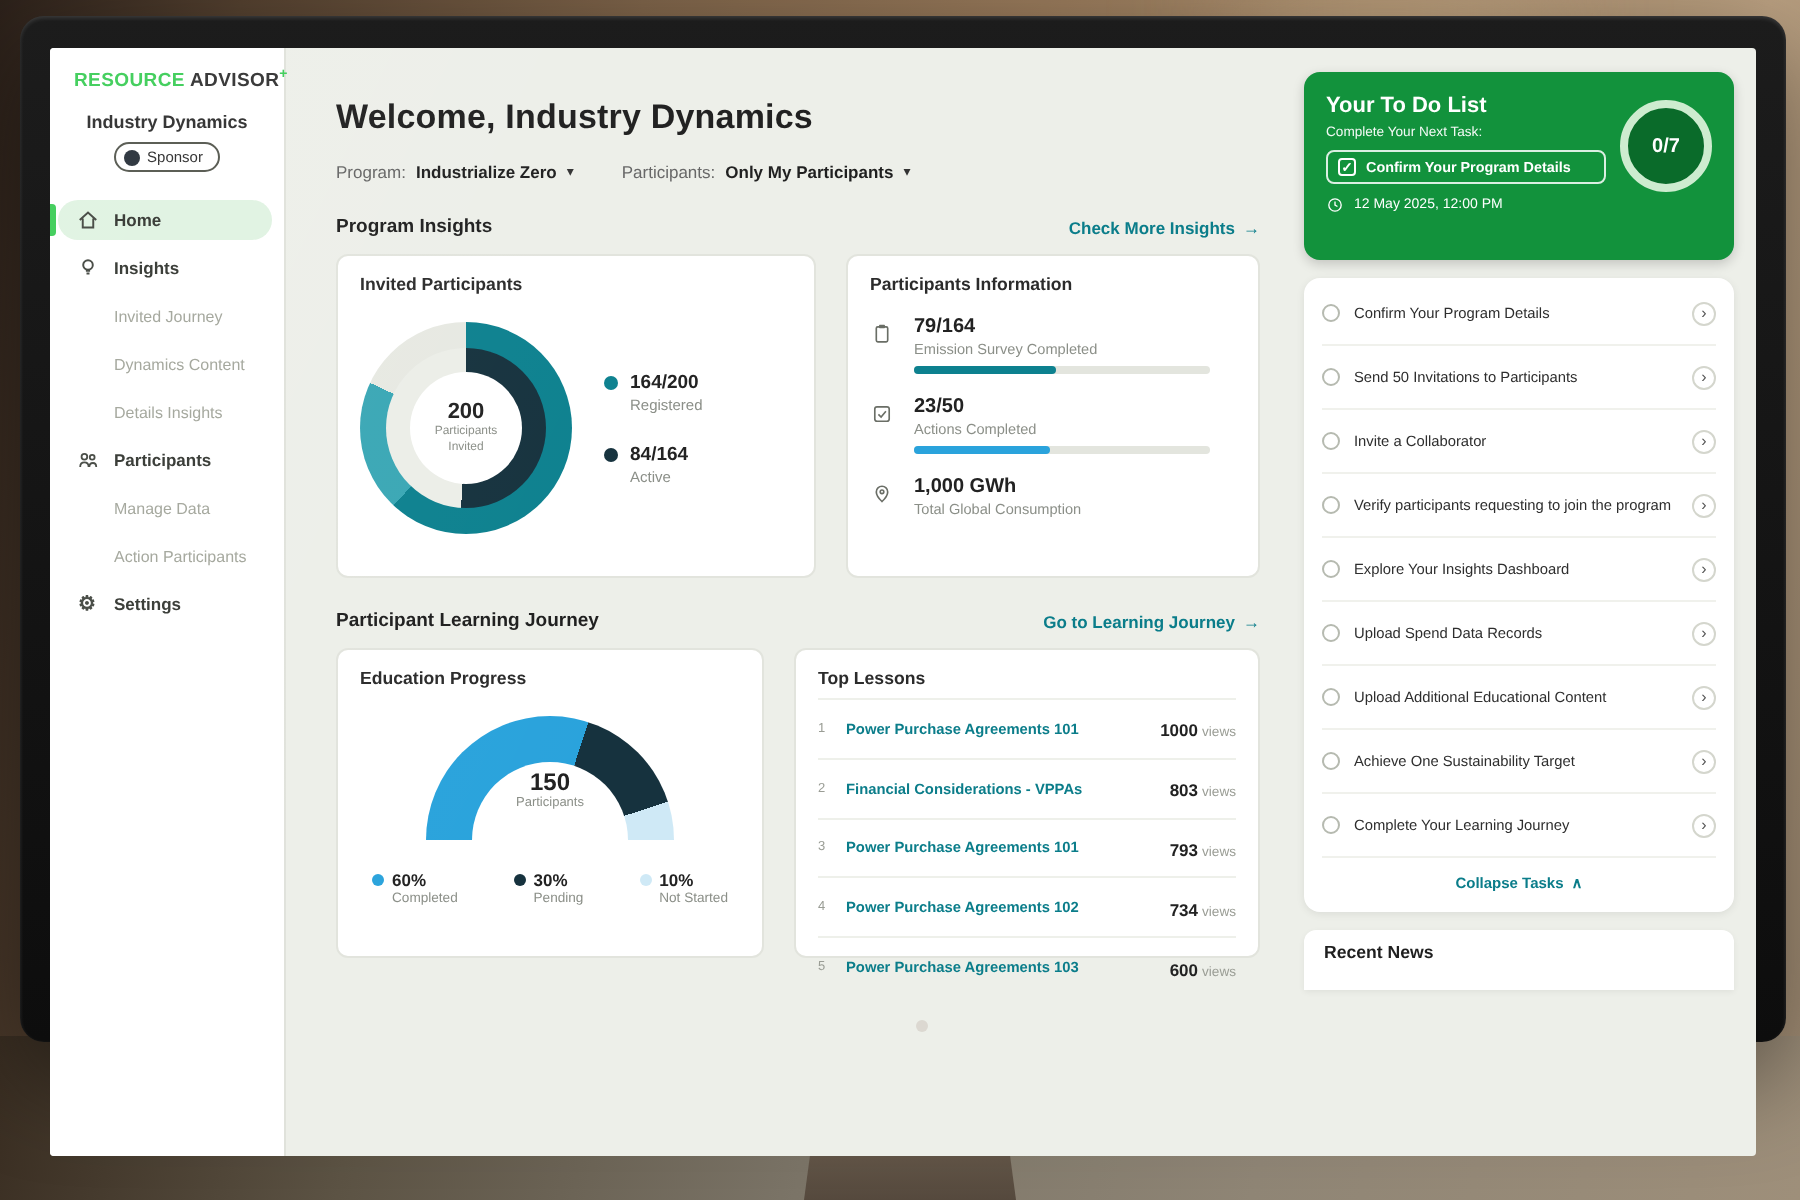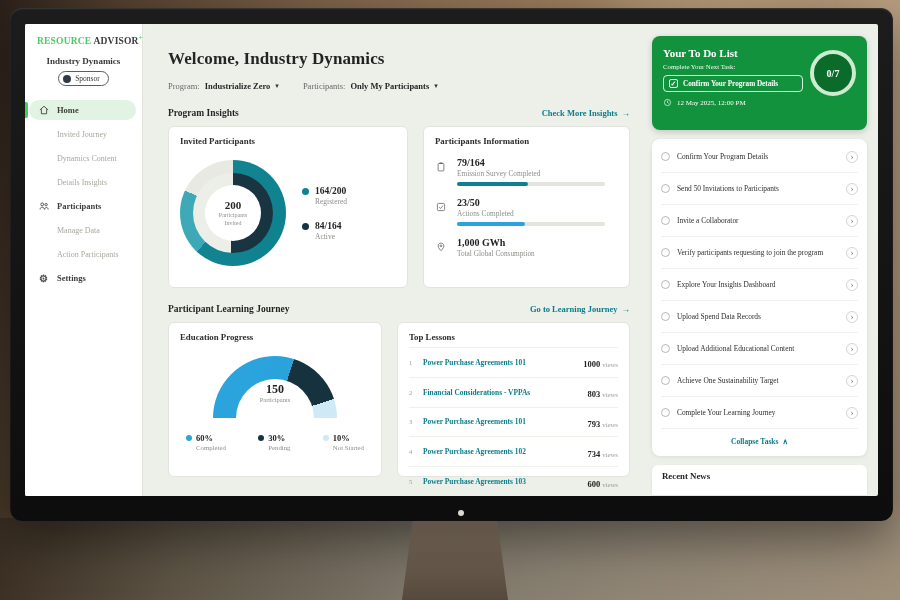--- a/index.html
+++ b/index.html
@@ -15,21 +15,21 @@
     background:linear-gradient(100deg,#3a2e22 0%,#5c5344 20%,#7b7467 45%,#8f8575 70%,#9e8f7a 100%); }
   .stand { position:absolute; left:402px; top:521px; width:106px; height:79px;
     background:linear-gradient(180deg,#93826f,#6f6152 45%,#55493d);
     clip-path:polygon(10% 0,90% 0,100% 100%,0% 100%); }
 
   
   .monitor { position:absolute; left:10px; top:8px; width:883px; height:513px;
     background:linear-gradient(180deg,#1c1c1c,#0d0d0d); border-radius:12px;
     box-shadow:0 18px 50px rgba(0,0,0,.45), inset 0 1px 2px rgba(255,255,255,.14); }
   .led { position:absolute; left:448px; bottom:5px; width:6px; height:6px; border-radius:50%; background:#dcd8d1; }
-  .screen { position:absolute; left:15px; top:16px; width:853px; height:472px; background:#edefe9; border-radius:2px; overflow:hidden;font-family:Liberation Serif, serif; }
+  .screen { position:absolute; left:15px; top:16px; width:853px; height:554px; background:#edefe9; border-radius:2px; overflow:hidden; }
   .screen::after { content:''; position:absolute; inset:0; pointer-events:none;
     background:linear-gradient(115deg,rgba(255,255,255,.05),rgba(0,0,0,0) 40%); }
 
   
   .sidebar { position:absolute; left:0; top:0; width:118px; height:100%; background:#fff; border-right:1px solid #e0e2db; padding-top:10px; }
   .logo { padding-left:12px; font-size:9.5px; font-weight:bold; letter-spacing:.2px; white-space:nowrap; }
   .logo .p1 { color:#3dcd58; } .logo .p2 { color:#333; }
   .logo .plus { color:#3dcd58; font-size:7px; vertical-align:super; }
   .org { text-align:center; font-size:9px; font-weight:bold; color:#2f2f2f; margin-top:10px; }
   .sponsor { width:max-content; margin:5px auto 0; display:flex; align-items:center; gap:4px;
@@ -161,20 +161,29 @@
 
       <nav class="nav">
         <div class="nav-row active">
           <span class="ic">
               <svg viewBox="0 0 16 16" fill="none" stroke="currentColor" stroke-width="1.3">
                 <path d="M2.5 8 8 3l5.5 5M4.5 7v6h7V7"></path>
               </svg>
             </span>
           <span>Home</span>
         </div>
+        <div class="nav-row">
+          <span class="ic">
+              <svg viewBox="0 0 16 16" fill="none" stroke="currentColor" stroke-width="1.3">
+                <circle cx="8" cy="6" r="3.2"></circle>
+                <path d="M6.6 9.8h2.8M7 11.6h2"></path>
+              </svg>
+            </span>
+          <span>Insights</span>
+        </div>
         <div class="nav-row sub">
           <span>Invited Journey</span>
         </div>
         <div class="nav-row sub">
           <span>Dynamics Content</span>
         </div>
         <div class="nav-row sub">
           <span>Details Insights</span>
         </div>
         <div class="nav-row">

